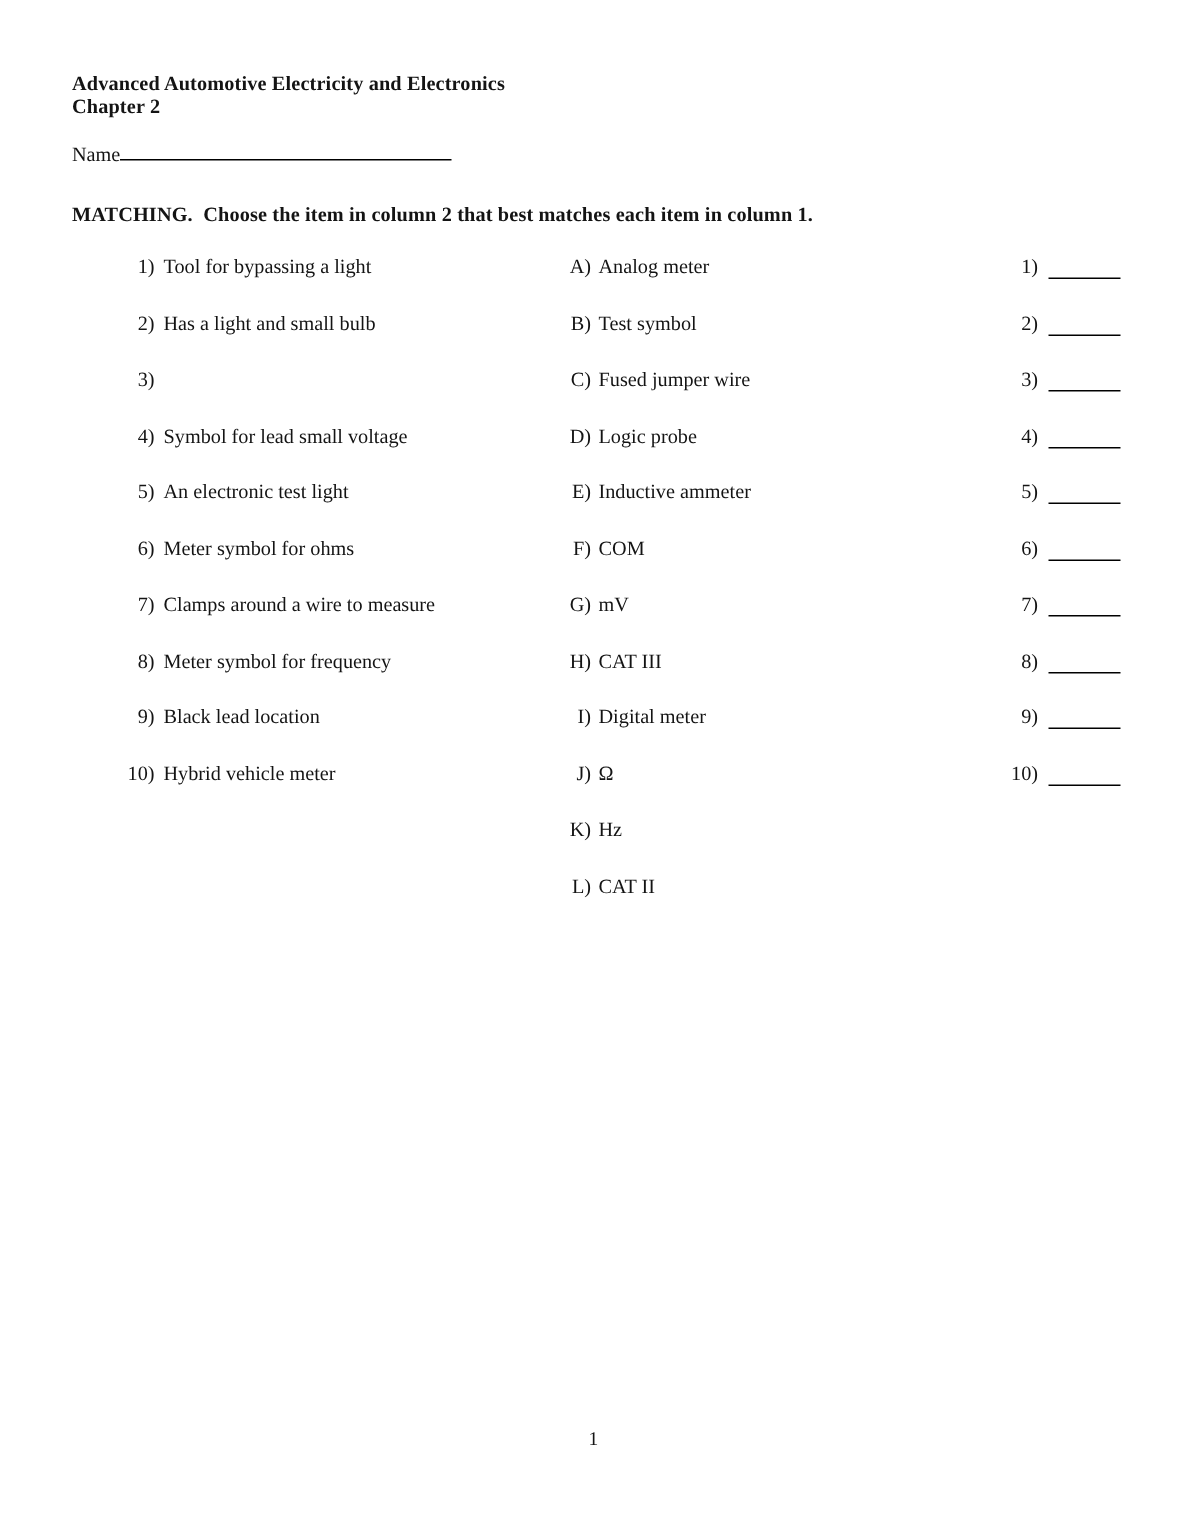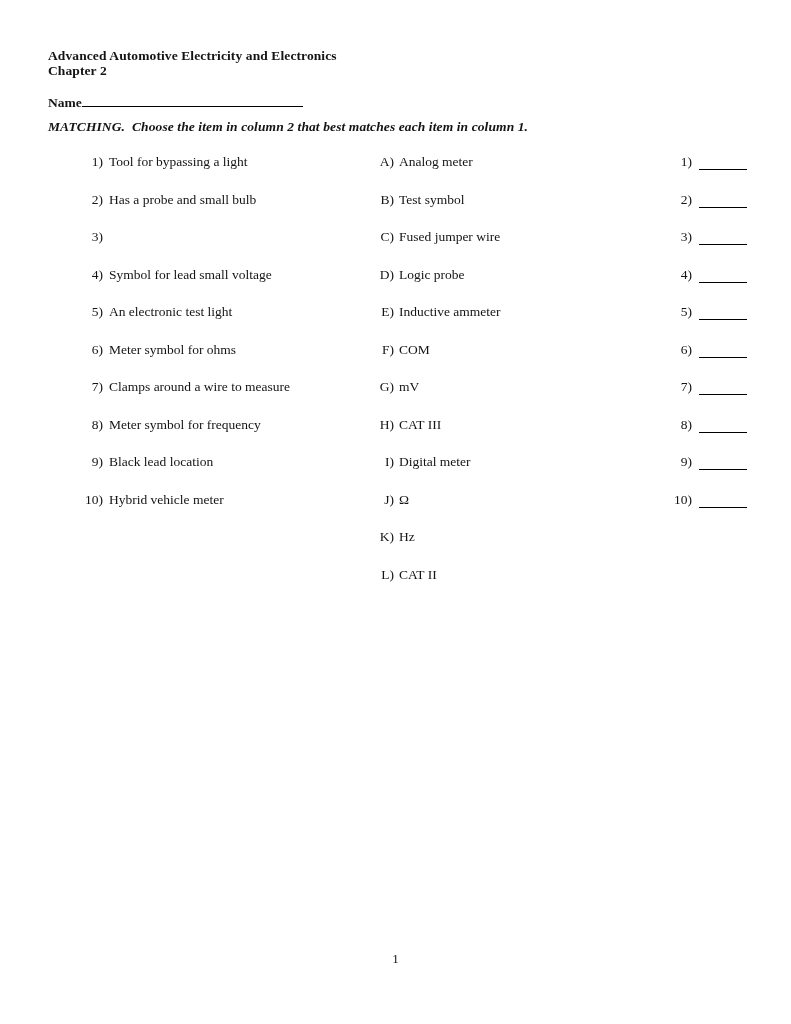--- a/index.html
+++ b/index.html
@@ -19,34 +19,33 @@
   .page {
     position: absolute;
     top: 0; left: 0;
     width: 791px;
     height: 1024px;
     padding: 48px 44px 4px 48px;
     box-sizing: border-box;
   }
   .header-line { font-weight: bold; line-height: 15px; letter-spacing: 0.1px; }
   .name-row { margin-top: 14px; height: 18px; }
-  .name-label { font-weight: bold; }
+  .name-label { font-weight: normal; }
   .name-line {
     display: inline-block;
     width: 221px;
     height: 14px;
     border-bottom: 1.4px solid #000;
     vertical-align: baseline;
   }
   .instructions {
-    margin-top: 9px;
+    margin-top: 25px;
     font-weight: bold;
     white-space: pre-wrap;
     letter-spacing: 0.1px;
-    font-style: italic;
   }
   .matching { margin-top: 19px; }
   .m-row {
     display: flex;
     height: 37.5px;
     align-items: flex-start;
   }
   .cell-q { width: 322px; display: flex; flex: none; }
   .q-num { width: 55px; flex: none; text-align: right; padding-right: 6px; }
   .cell-opt { width: 290px; display: flex; flex: none; }
@@ -97,21 +96,21 @@
     </div>
     <div class="cell-ans">
       <span class="ans-num">1)</span>
       <span class="ans-blank"></span>
     </div>
   </div>
 
   <div class="m-row">
     <div class="cell-q">
       <span class="q-num">2)</span>
-      <span class="q-text">Has a probe and small bulb</span>
+      <span class="q-text">Has a light and small bulb</span>
     </div>
     <div class="cell-opt">
       <span class="opt-letter">B)</span>
       <span class="opt-text">Test symbol</span>
     </div>
     <div class="cell-ans">
       <span class="ans-num">2)</span>
       <span class="ans-blank"></span>
     </div>
   </div>

